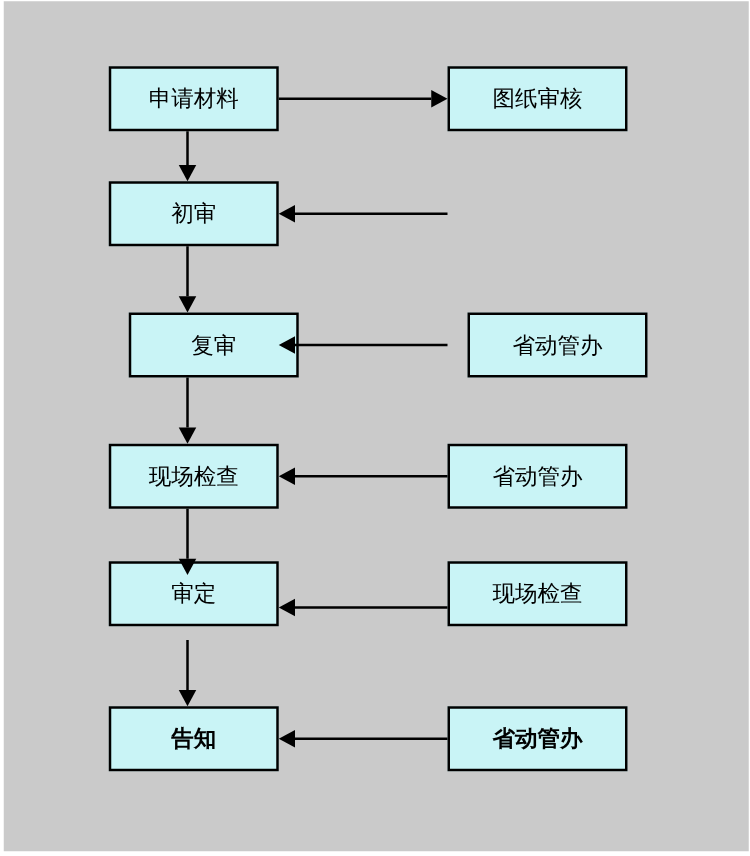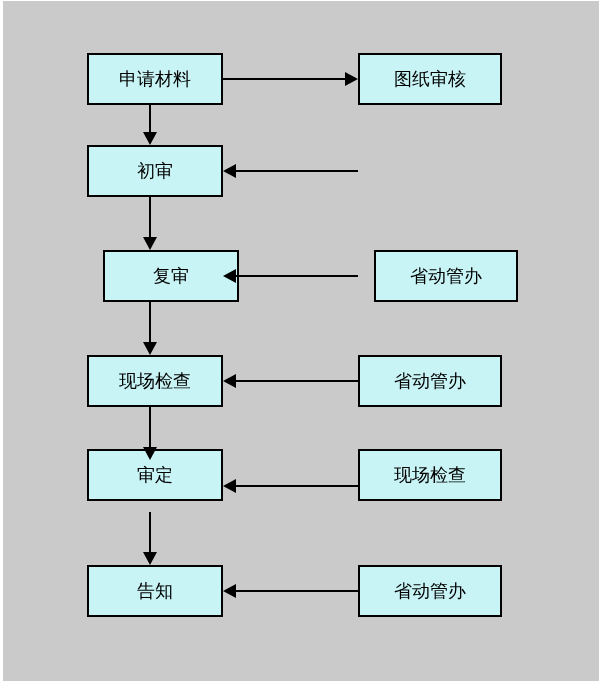--- a/index.html
+++ b/index.html
@@ -31,21 +31,21 @@
     color: #000000;
     white-space: nowrap;
   }
   .left-col  { left: 84px;  width: 136px; height: 52px; }
   .right-col { left: 355px; width: 144px; height: 52px; }
   .r0 { top: 52px; }
   .r1 { top: 144px; }
   .r2 { top: 249px; margin-left: 16px; }
   .r3 { top: 354px; }
   .r4 { top: 448px; }
-  .r5 { top: 564px; }
+  .r5 { top: 564px; font-weight: bold; }
 
   .hline { position: absolute; height: 2px; background: #000000; }
   .vline { position: absolute; width: 2px;  background: #000000; }
   .tri   { position: absolute; width: 0; height: 0; }
   .tri-right { border-top: 7px solid transparent; border-bottom: 7px solid transparent; border-left: 13px solid #000000; }
   .tri-left  { border-top: 7px solid transparent; border-bottom: 7px solid transparent; border-right: 13px solid #000000; }
   .tri-down  { border-left: 7px solid transparent; border-right: 7px solid transparent; border-top: 13px solid #000000; }
 
   
   .h0-line { left: 220px; top: 77px;  width: 122px; }

